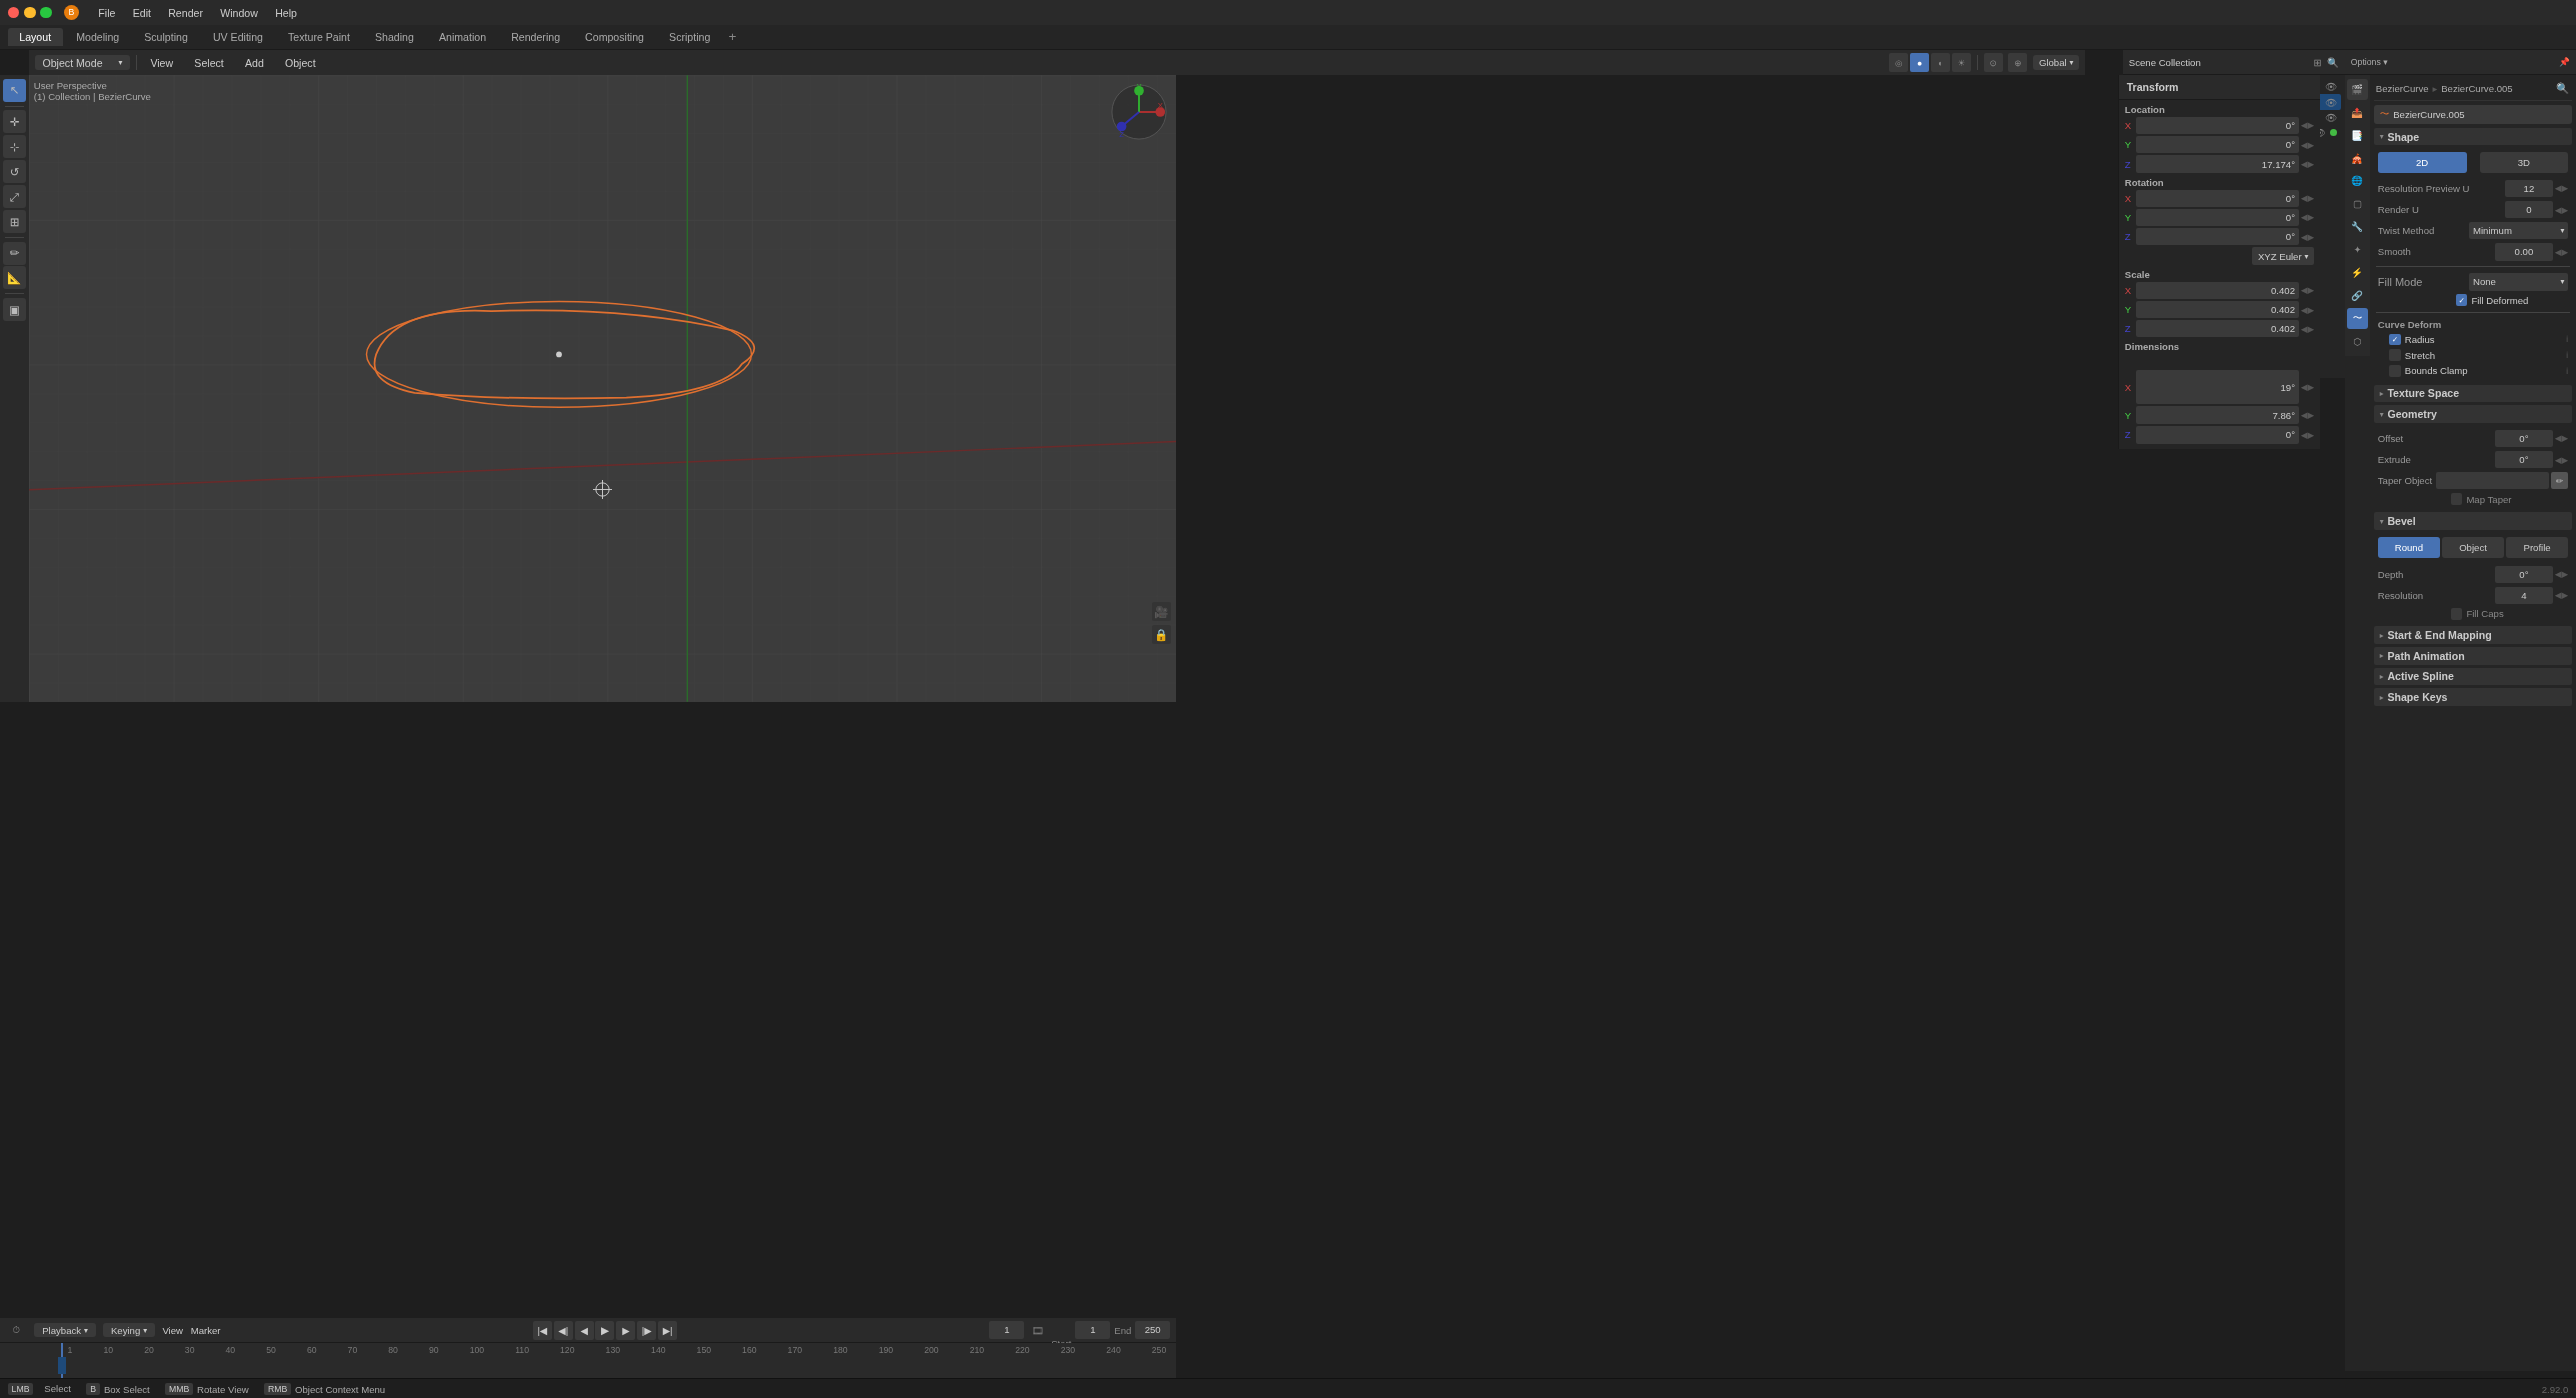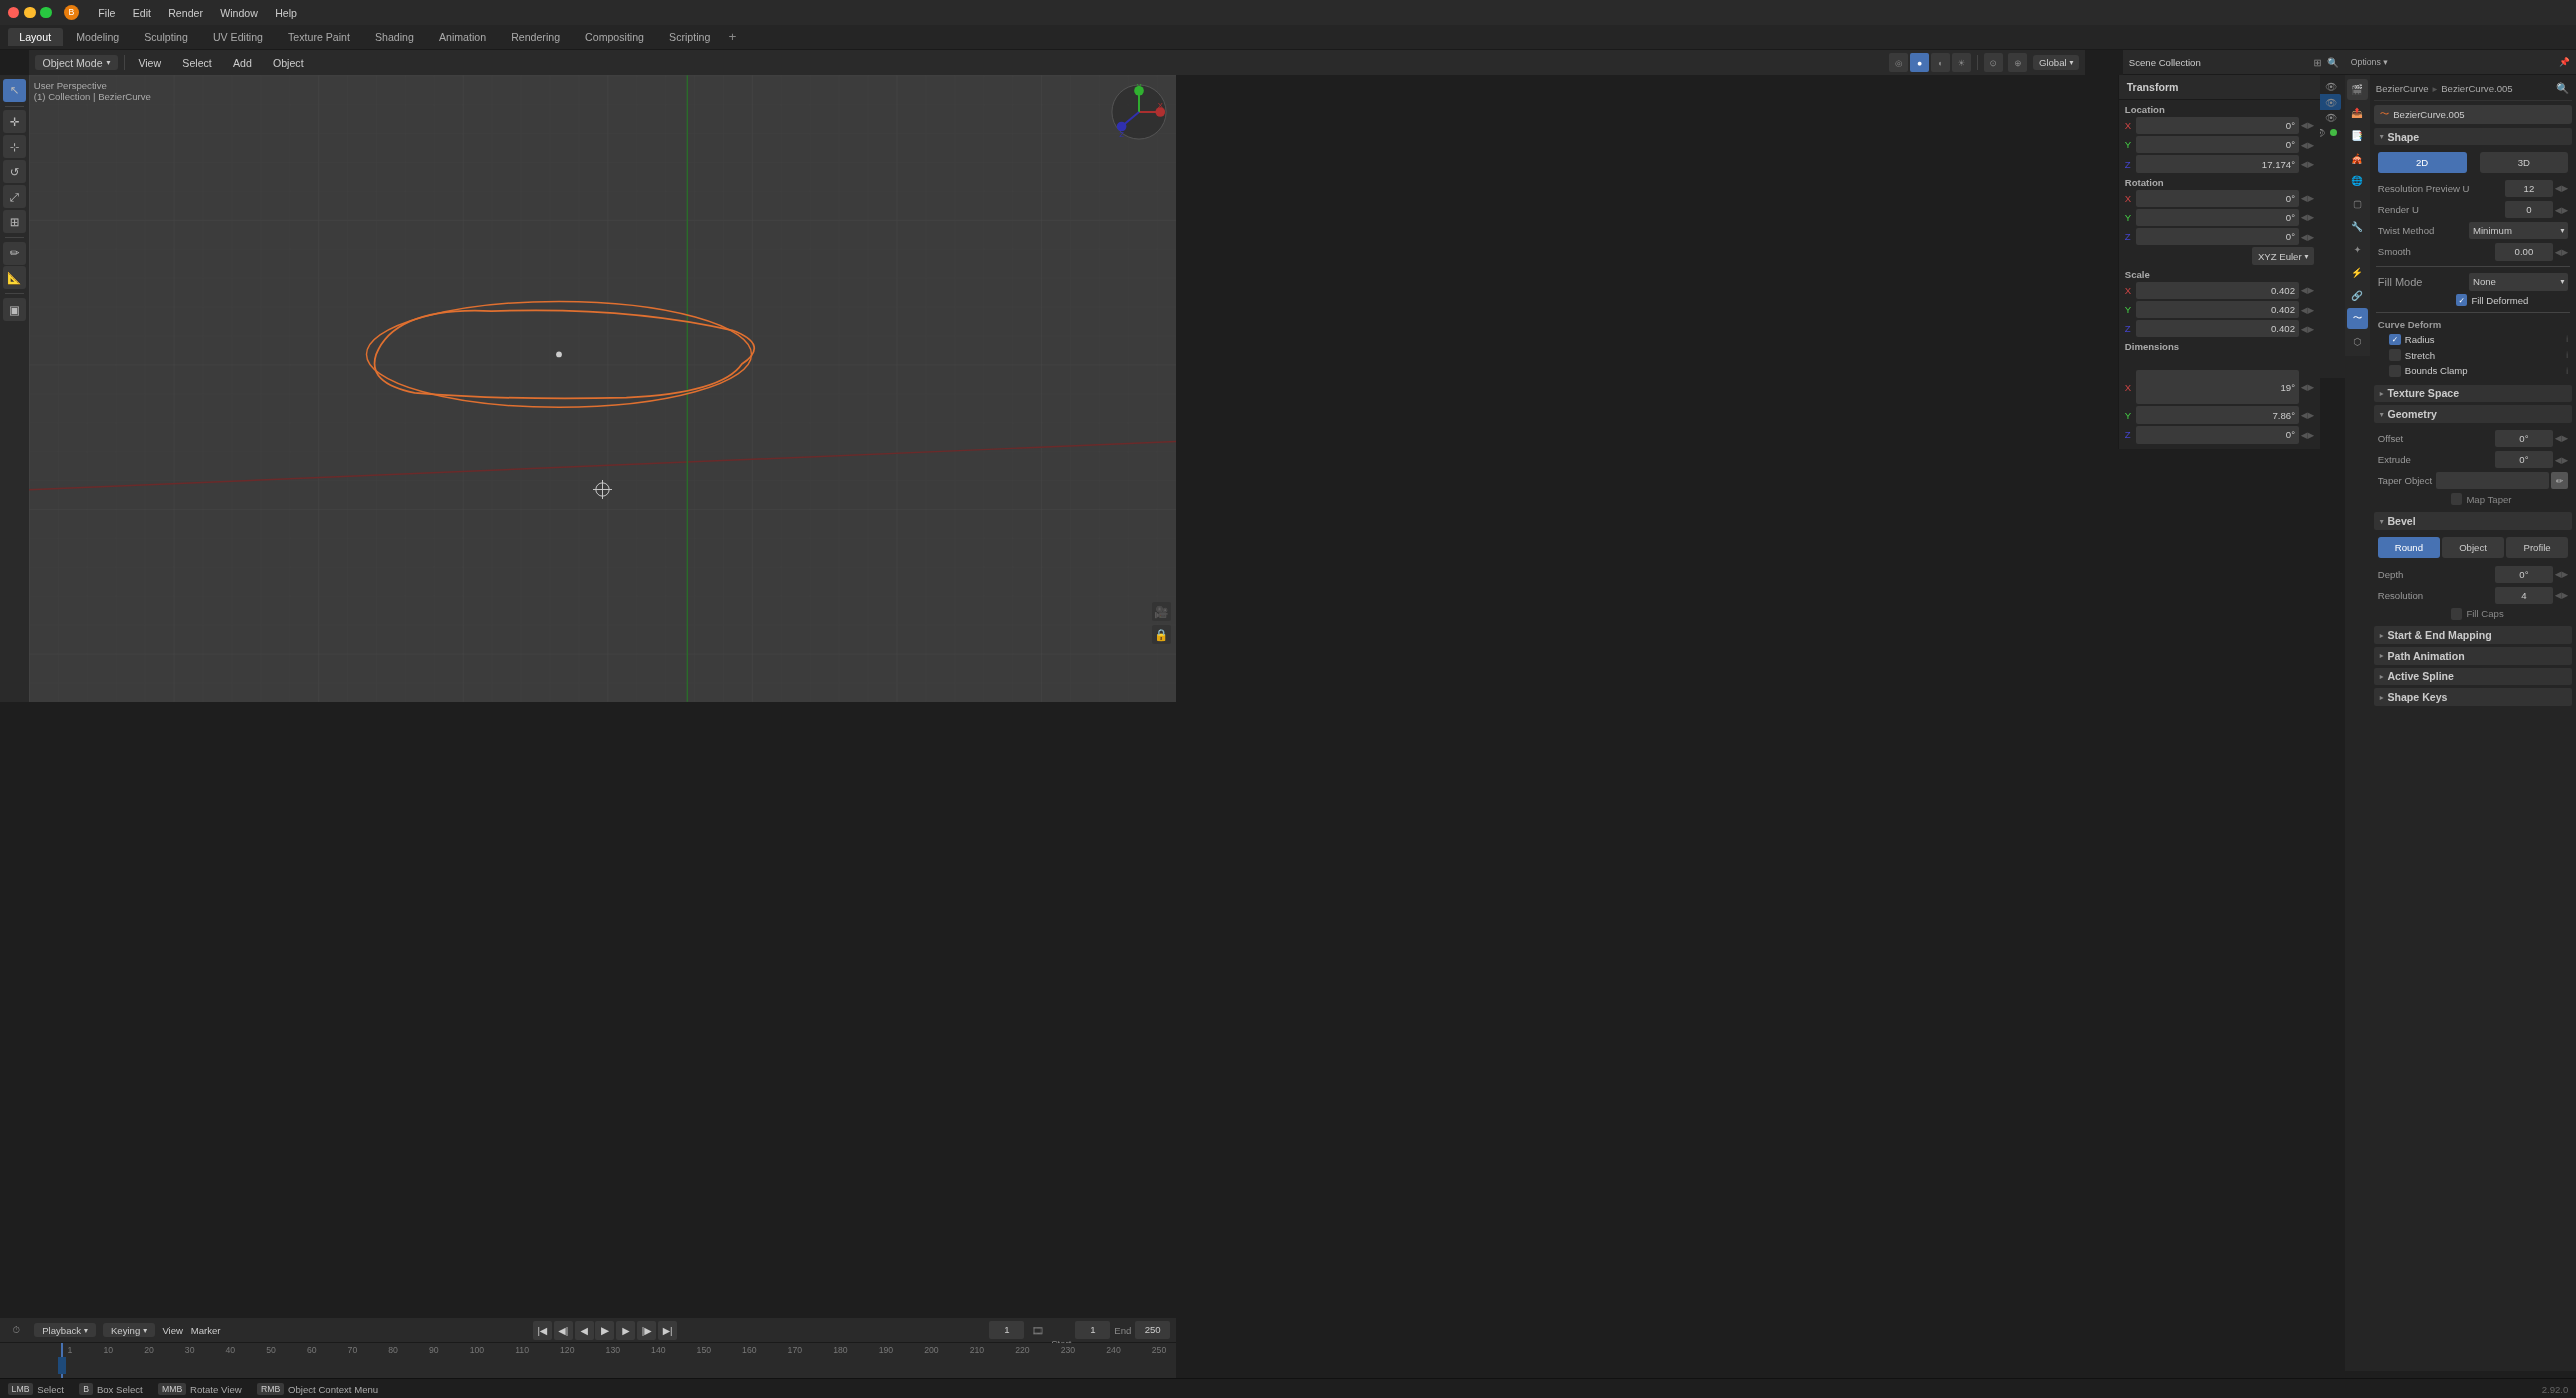--- a/index.html
+++ b/index.html
@@ -106,21 +106,21 @@
       display: flex;
       align-items: center;
       justify-content: center;
       color: #888;
       cursor: pointer;
       font-size: 13.5px;
     }
     .header-mode-btn {
       display: flex;
       align-items: center;
-      gap: 4px;
+      gap: 16px;
       padding: 1.9px 7.7px;
       background: #3a3a3a;
       border-radius: 2.9px;
       font-size: 10.6px;
       color: #ccc;
       cursor: pointer;
     }
     .header-btn {
       padding: 1.9px 7.7px;
       font-size: 10.6px;
@@ -785,21 +785,21 @@
       </div>
     </div>
 
     <div style="position:absolute;left:61px;top:0;width:1.9px;height:100%;background:#4772b3;"></div>
 
     <div style="position:absolute;left:58px;top:13.5px;width:7.7px;height:17.4px;background:#1e4a7a;"></div>
   </div>
 </div>
 
 <div class="status-bar">
-  <div style="display:flex;align-items:flex-end;gap:4px;">
+  <div style="display:flex;align-items:flex-start;gap:11px;">
     <span style="background:#3a3a3a;border-radius:1.9px;padding:1px 3.9px;font-size:8.7px;color:#ccc;">LMB</span>
     <span style="font-size:9.6px;color:#aaa;">Select</span>
   </div>
   <div style="display:flex;align-items:center;gap:3.9px;">
     <span style="background:#3a3a3a;border-radius:1.9px;padding:1px 3.9px;font-size:8.7px;color:#ccc;">B</span>
     <span style="font-size:9.6px;color:#aaa;">Box Select</span>
   </div>
   <div style="display:flex;align-items:center;gap:3.9px;">
     <span style="background:#3a3a3a;border-radius:1.9px;padding:1px 3.9px;font-size:8.7px;color:#ccc;">MMB</span>
     <span style="font-size:9.6px;color:#aaa;">Rotate View</span>

